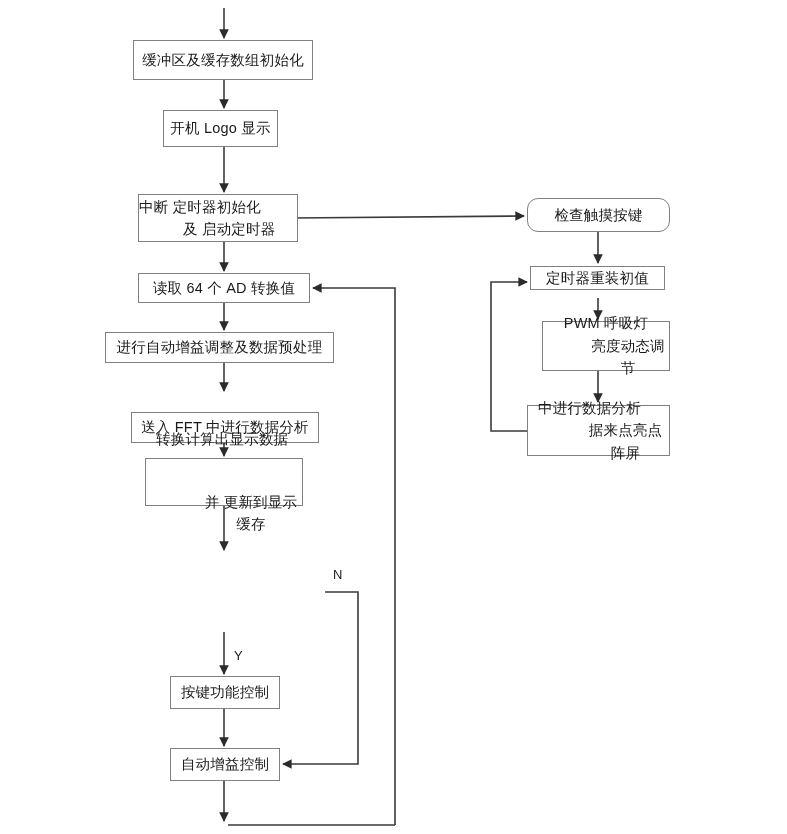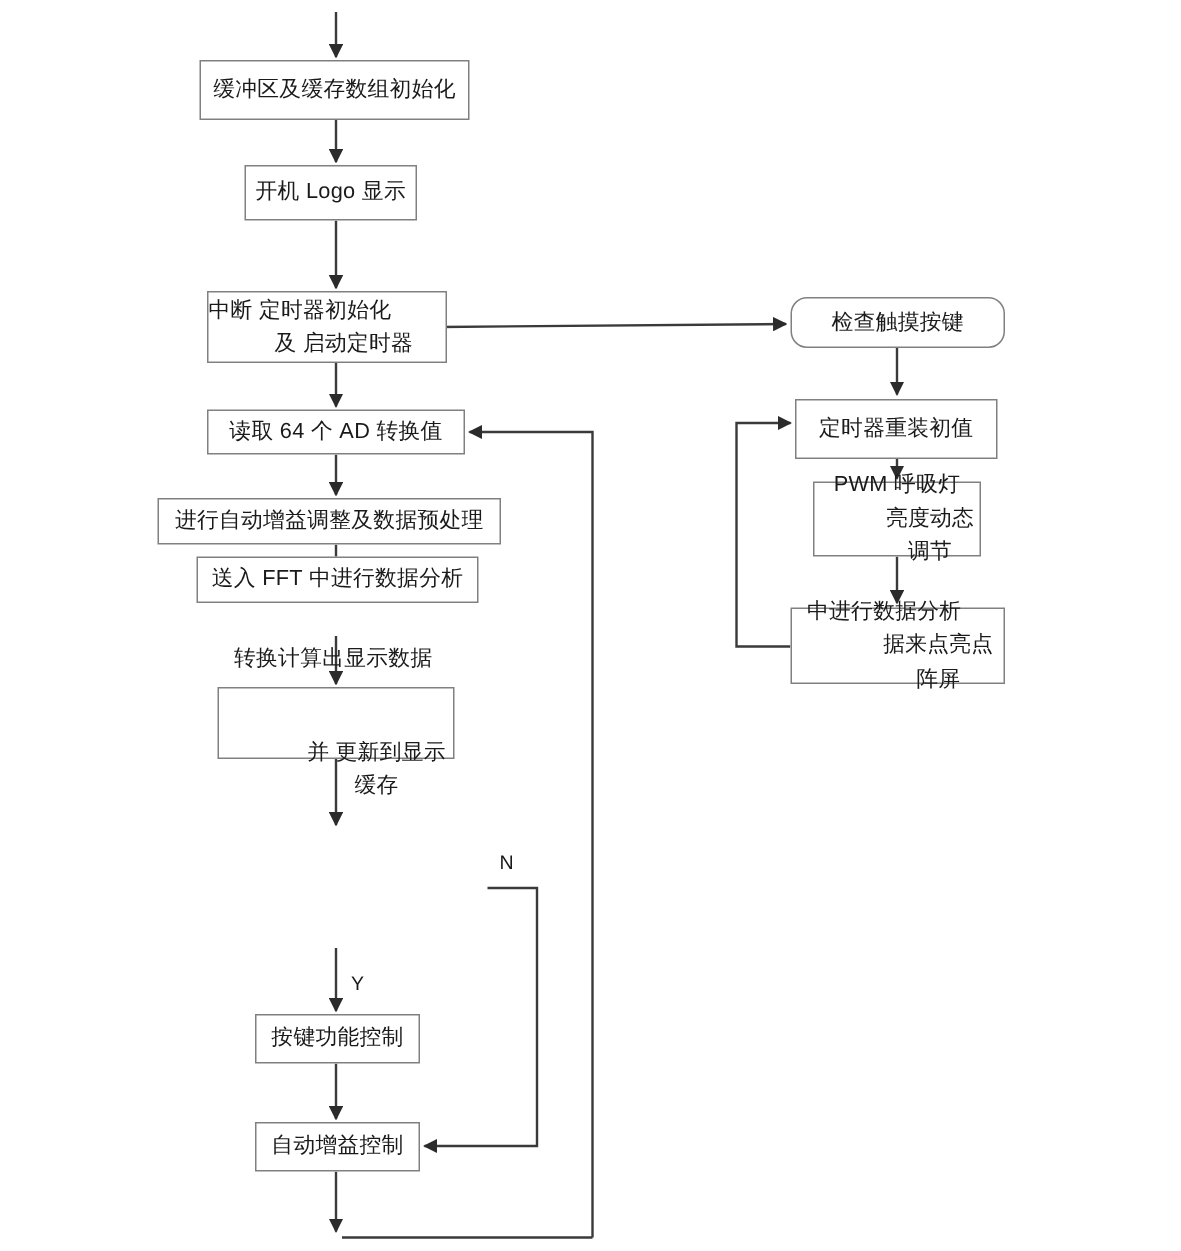--- a/index.html
+++ b/index.html
@@ -125,21 +125,21 @@
   </div>
 
   <div class="node" style="left:138px; top:273px; width:172px; height:30px;">
     <span>读取 64 个 AD 转换值</span>
   </div>
 
   <div class="node" style="left:105px; top:332px; width:229px; height:31px;">
     <span>进行自动增益调整及数据预处理</span>
   </div>
 
-  <div class="node" style="left:131px; top:371px; width:188px; height:31px;">
+  <div class="node" style="left:131px; top:412px; width:188px; height:31px;">
     <span>送入 FFT 中进行数据分析</span>
   </div>
 
   <div class="node" style="left:145px; top:458px; width:158px; height:48px; align-items:flex-start; padding-left:10px;gap:40px;">
     <span>转换计算出显示数据</span>
     <span class="line2">并 更新到显示缓存</span>
   </div>
 
 
   <div class="node" style="left:170px; top:676px; width:110px; height:33px;">
@@ -147,25 +147,25 @@
   </div>
 
   <div class="node" style="left:170px; top:748px; width:110px; height:33px;">
     <span>自动增益控制</span>
   </div>
 
   <div class="node terminator" style="left:527px; top:198px; width:143px; height:34px;">
     <span>检查触摸按键</span>
   </div>
 
-  <div class="node" style="left:530px; top:266px; width:135px; height:40px;">
+  <div class="node" style="left:530px; top:266px; width:135px; height:24px;">
     <span>定时器重装初值</span>
   </div>
 
-  <div class="node" style="left:542px; top:321px; width:112px; height:50px;">
+  <div class="node" style="left:542px; top:321px; width:128px; height:50px;">
     <span>PWM 呼吸灯</span>
     <span class="line2">亮度动态调节</span>
   </div>
 
   <div class="node" style="left:527px; top:405px; width:143px; height:51px; align-items:flex-start; padding-left:10px;">
     <span>中进行数据分析</span>
     <span class="line2">据来点亮点阵屏</span>
   </div>
 
   <span class="edge-label" style="left:333px; top:567px;">N</span>

